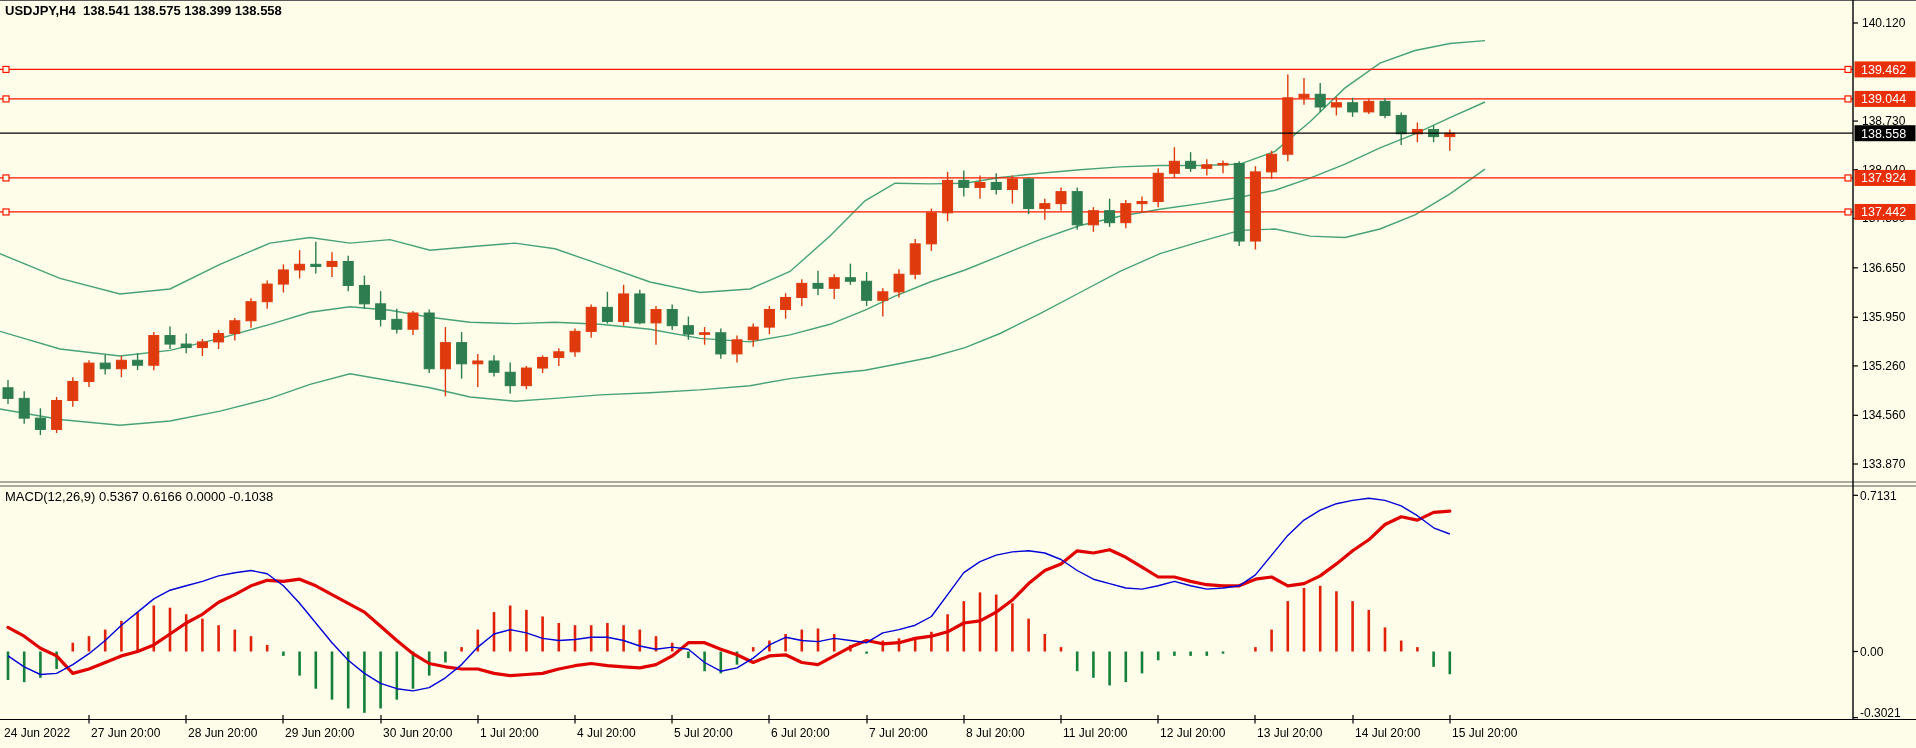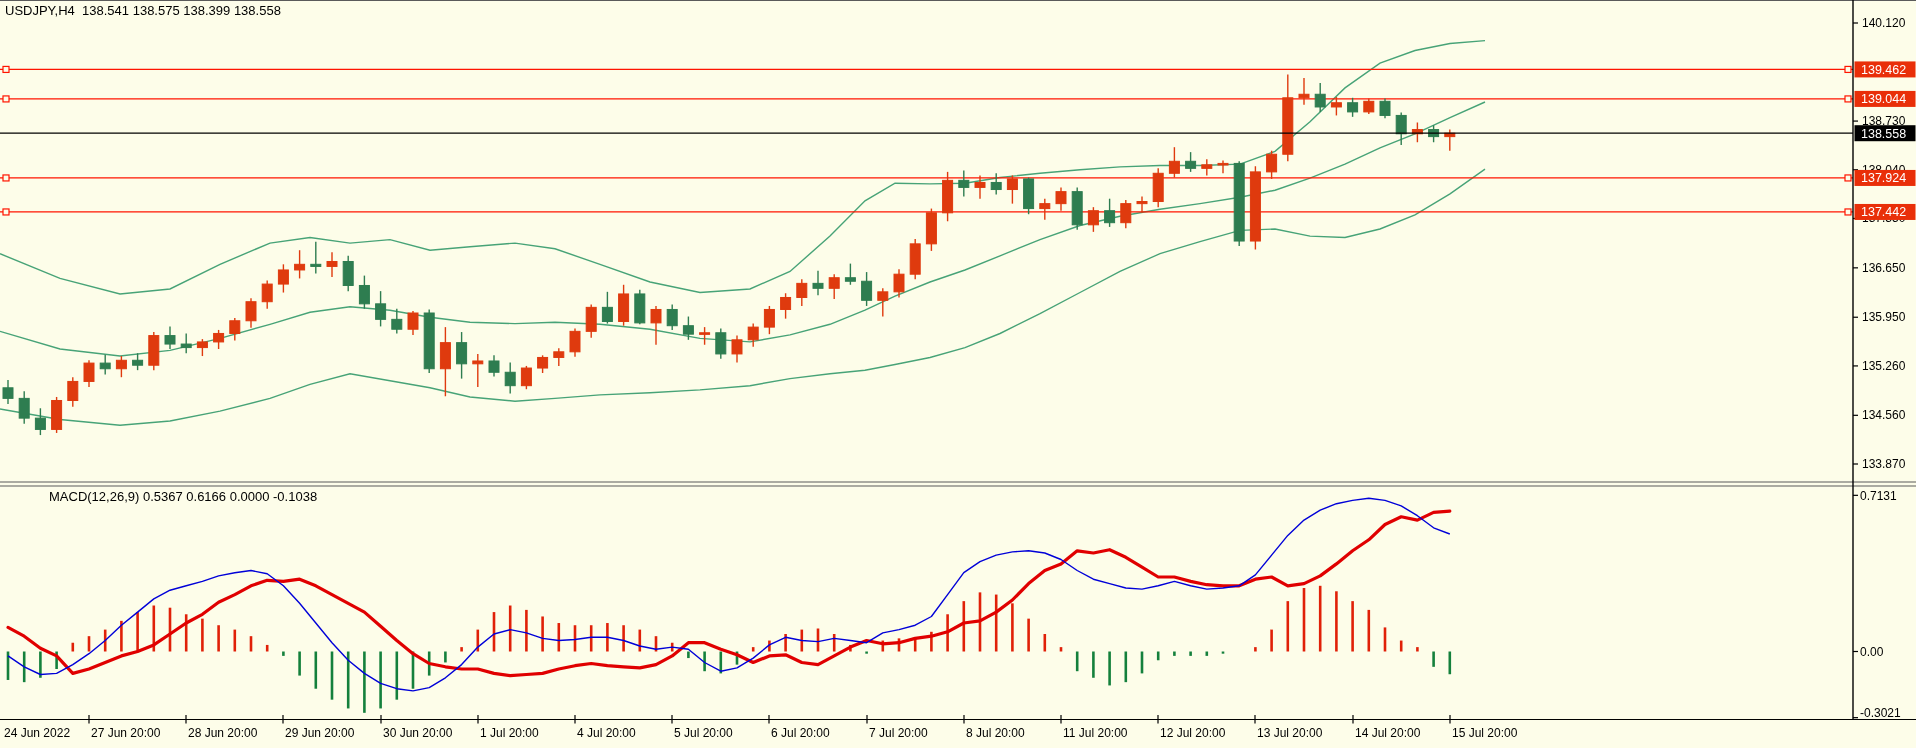--- a/index.html
+++ b/index.html
@@ -1,22 +1,22 @@
 <!DOCTYPE html>
 <html><head>
 <meta charset="utf-8">
 <style>
   html,body{margin:0;padding:0;background:#888;}
   #app{position:relative;width:1916px;height:748px;background:#FDFDE9;overflow:hidden;
        font-family:"Liberation Sans",sans-serif;}
   #chart-svg{position:absolute;left:0;top:0;}
   .overlay-label{position:absolute;color:#000;font-size:13px;white-space:pre;
        font-family:"Liberation Sans",sans-serif;}
-  #main-title{left:5px;top:3px;}
-  #macd-title{left:5px;top:489px;margin-left:44px;}
+  #main-title{left:5px;top:3px;font-weight:bold;}
+  #macd-title{left:5px;top:489px;}
 </style>
 </head>
 <body>
 
 <div id="app">
   <svg id="chart-svg" width="1916" height="748" viewBox="0 0 1916 748">
       <g>
         <rect x="0" y="0" width="1916" height="748" fill="#FDFDE9"></rect>
         <line x1="0" y1="0.5" x2="1916" y2="0.5" stroke="#5A5A5A" stroke-width="1"></line>
       </g>

